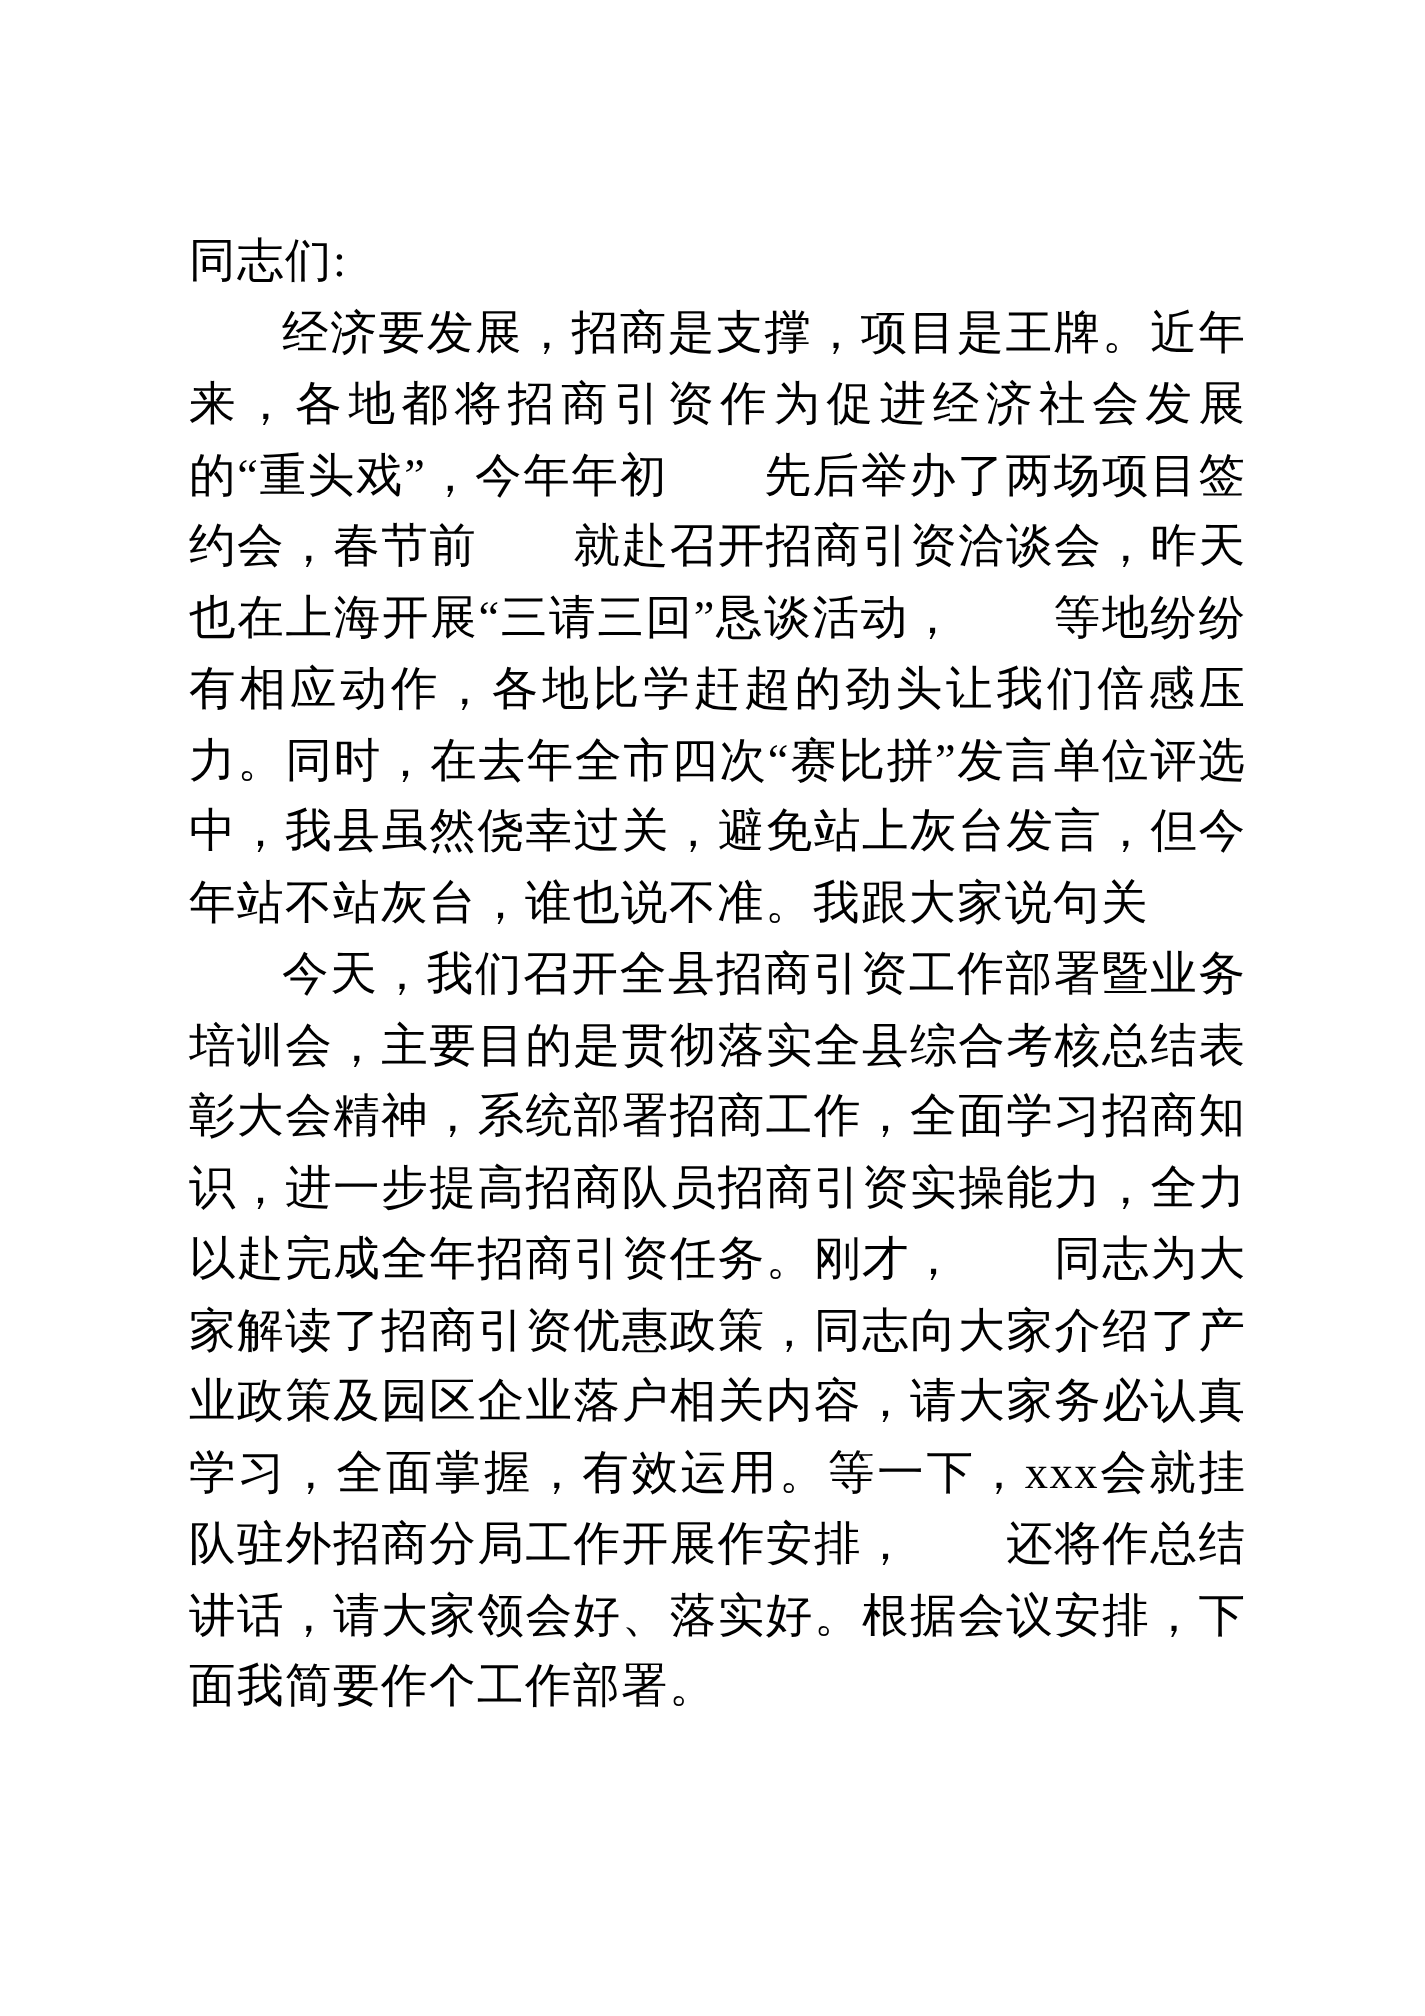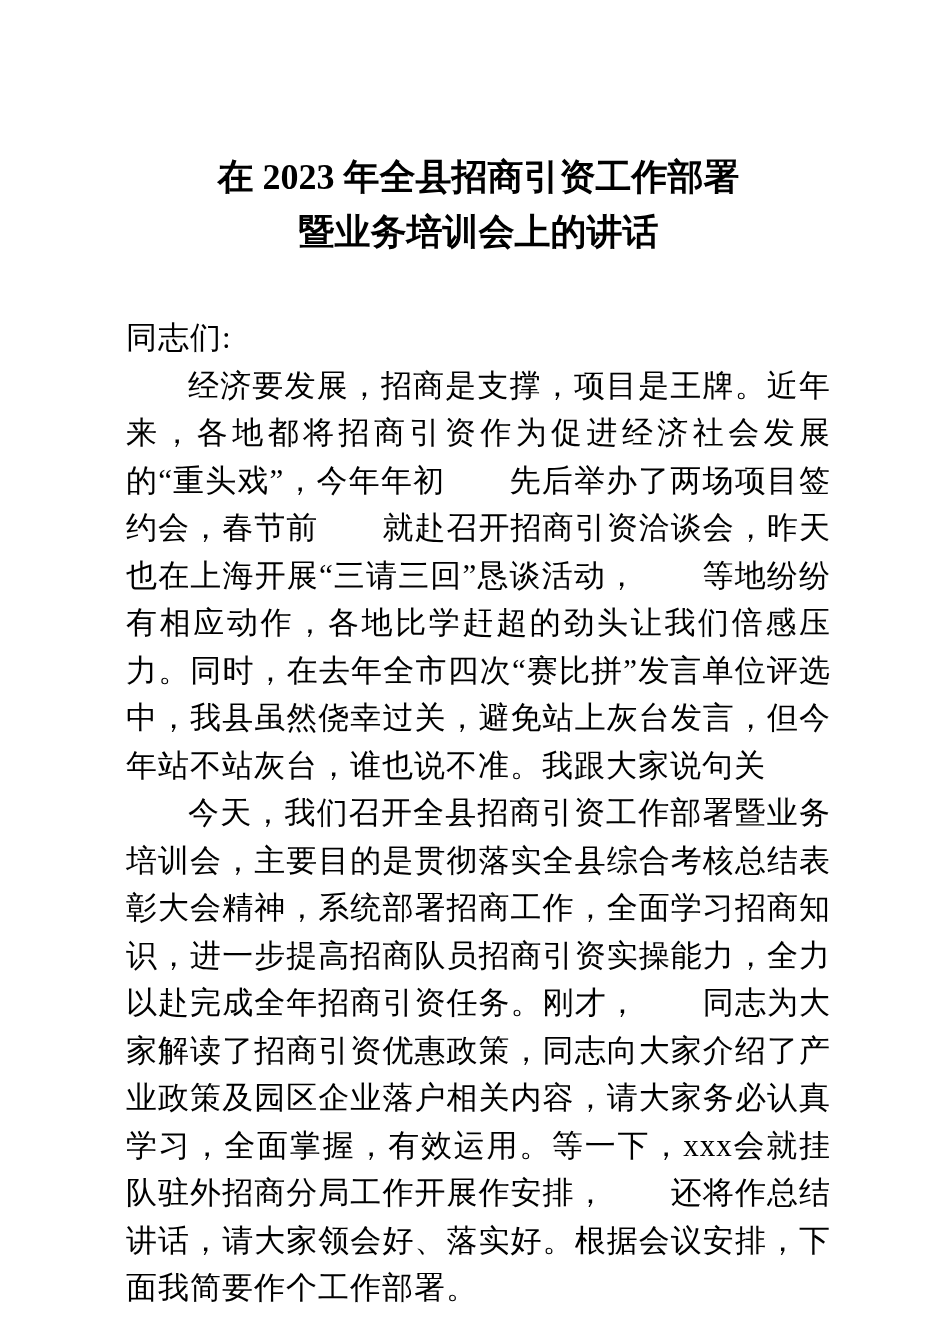--- a/index.html
+++ b/index.html
@@ -44,24 +44,20 @@
 
   .para.indent {
     text-indent: 2em;
   }
 </style>
 </head>
 <body>
 
 <div class="page">
 
-  <h1 class="doc-title">
-    <span class="title-line">在 2023 年全县招商引资工作部署</span>
-    <span class="title-line">暨业务培训会上的讲话</span>
-  </h1>
 
   <p class="para">同志们:</p>
 
   <p class="para indent">经济要发展，招商是支撑，项目是王牌。近年来，各地都将招商引资作为促进经济社会发展的“重头戏”，今年年初　　先后举办了两场项目签约会，春节前　　就赴召开招商引资洽谈会，昨天　　也在上海开展“三请三回”恳谈活动，　　等地纷纷有相应动作，各地比学赶超的劲头让我们倍感压力。同时，在去年全市四次“赛比拼”发言单位评选中，我县虽然侥幸过关，避免站上灰台发言，但今年站不站灰台，谁也说不准。我跟大家说句关</p>
 
   <p class="para indent">今天，我们召开全县招商引资工作部署暨业务培训会，主要目的是贯彻落实全县综合考核总结表彰大会精神，系统部署招商工作，全面学习招商知识，进一步提高招商队员招商引资实操能力，全力以赴完成全年招商引资任务。刚才，　　同志为大家解读了招商引资优惠政策，同志向大家介绍了产业政策及园区企业落户相关内容，请大家务必认真学习，全面掌握，有效运用。等一下，xxx会就挂队驻外招商分局工作开展作安排，　　还将作总结讲话，请大家领会好、落实好。根据会议安排，下面我简要作个工作部署。</p>
 
 </div>
 
 </body></html>

